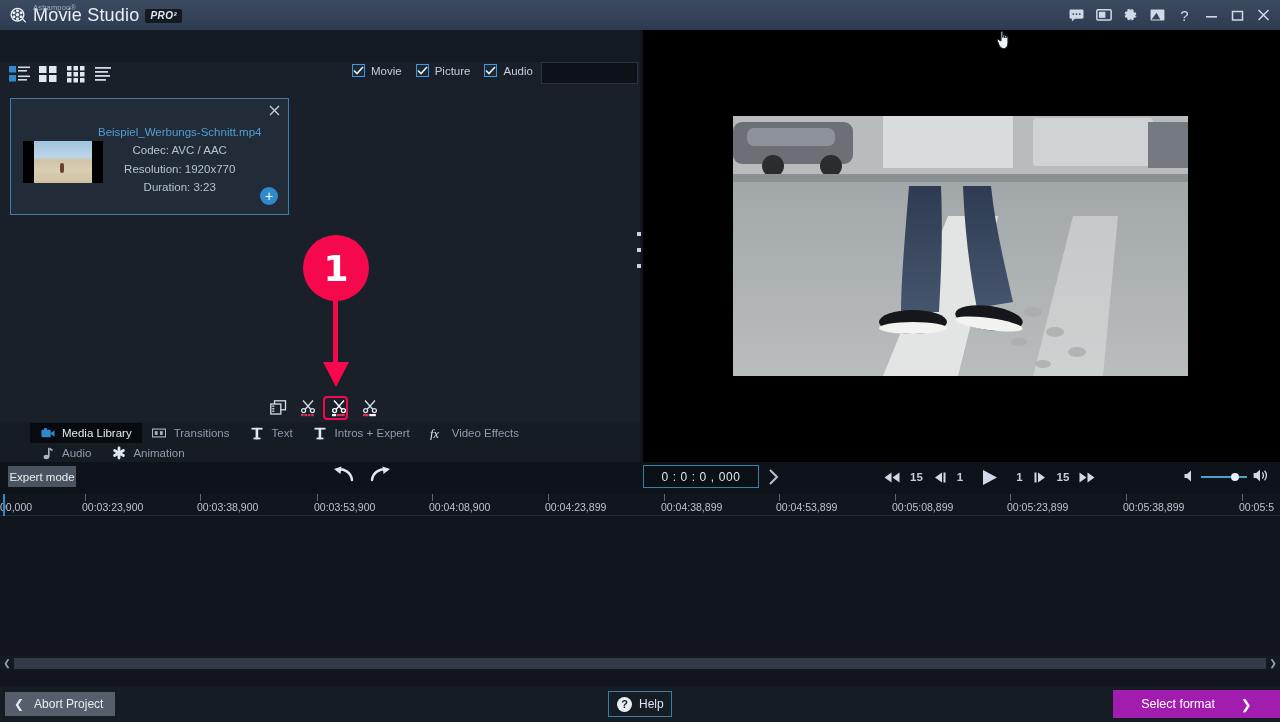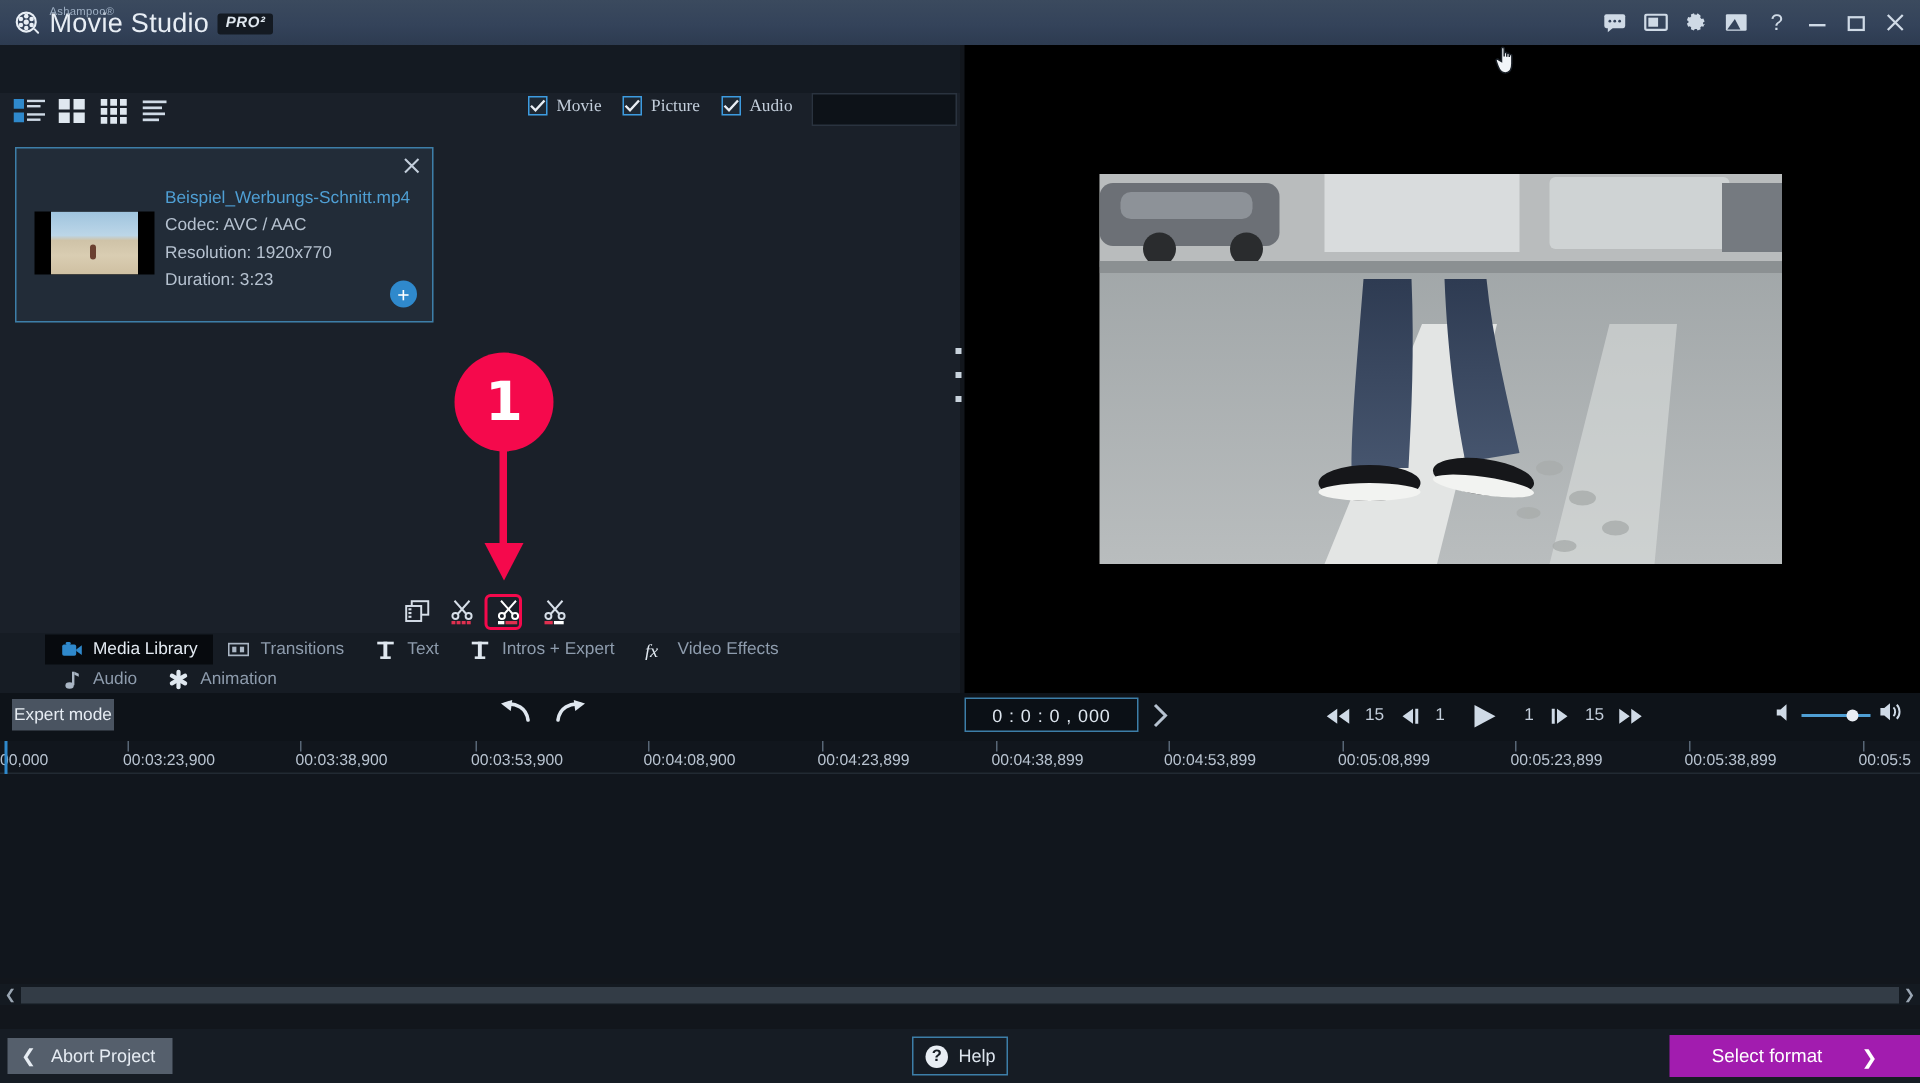--- a/index.html
+++ b/index.html
@@ -52,21 +52,21 @@
   .viewmodes { position: absolute; left: 9px; top: 64px; display: flex; gap: 6px; align-items: center; }
   .vm { width: 22px; height: 20px; display:flex; align-items:center; justify-content:center; }
 
   .filters { position: absolute; left: 352px; top: 64px; display: flex; align-items: center; gap: 14px; }
   .cbx { display: flex; align-items: center; gap: 6px; }
   .cbx .box {
     width: 13px; height: 13px; border: 1px solid #3d9be0; background: #1e2833;
     display: flex; align-items: center; justify-content: center;
   }
   .cbx .box svg { display: block; }
-  .cbx .lbl { font-size: 11.5px; color: #c3cedb; font-family: Liberation Serif, serif; }
+  .cbx .lbl { font-size: 11.5px; color: #c3cedb; }
   .searchbox {
     position: absolute; left: 541px; top: 62px; width: 97px; height: 22px;
     background: #0d1218; border: 1px solid #2a333f; display: flex; align-items: center;
   }
   .searchbox input {
     flex: 1; background: transparent; border: none; outline: none;
     color: #c3cedb; font-size: 11px; padding-left: 6px; font-family: "Liberation Sans", sans-serif;
   }
   .searchbox .sicon { width: 20px; display:flex; align-items:center; justify-content:center; }
 
@@ -83,21 +83,21 @@
   .mc-thumb .img {
     width: 58px; height: 42px;
     background:
       linear-gradient(180deg, #9fc4de 0%, #bcd6e8 38%, #cfc3a8 46%, #d9cdb2 70%, #cfc0a2 100%);
     position: relative;
   }
   .mc-thumb .img:after {
     content:""; position:absolute; left:26px; top:22px; width:4px; height:10px;
     background:#6b4030; border-radius:2px;
   }
-  .mc-text { position: absolute; left: 99px; top: 27px; }
+  .mc-text { position: absolute; left: 87px; top: 27px; text-align: center; }
   .mc-name { font-size: 11.5px; color: #4f9fd4; margin-bottom: 3px; }
   .mc-meta { font-size: 11.5px; color: #b6c2d0; line-height: 18.5px; }
   .mc-add {
     position: absolute; right: 10px; bottom: 9px; width: 18px; height: 18px;
     border-radius: 50%; background: #2f89cc; display:flex;align-items:center;justify-content:center;
     color: #fff; font-size: 14px; line-height: 1;
   }
 
   
   .anno-circle {
@@ -163,21 +163,21 @@
   .timecode {
     position: absolute; left: 643px; top: 465px; width: 116px; height: 23px;
     border: 1px solid #3d7ea8; background: #0b1016;
     display: flex; align-items: center; justify-content: center;
     font-size: 12px; color: #dde5ee; letter-spacing: .6px;
   }
   .tc-next { position: absolute; left: 764px; top: 466px; width: 18px; height: 22px; display:flex;align-items:center;justify-content:center; }
   .transport-ctrls {
     position: absolute; left: 884px; top: 464px; height: 26px;
     display: flex; align-items: center; gap: 10px;
-    font-size: 11.5px; color: #c3cedb;
+    font-size: 11.5px; color: #c3cedb; font-weight: bold;
   }
   .tcbtn { display: flex; align-items: center; justify-content: center; }
   .volume { position: absolute; right: 12px; top: 468px; display: flex; align-items: center; gap: 6px; }
   .vol-track { width: 46px; height: 2px; background: #4f9fd4; position: relative; }
   .vol-knob { position: absolute; left: 30px; top: -3px; width: 8px; height: 8px; border-radius: 50%; background: #e9eef4; }
 
   
   .ruler {
     position: absolute; left: 0; top: 494px; width: 1280px; height: 22px;
     background: #11161d; border-bottom: 1px solid #222a33;

